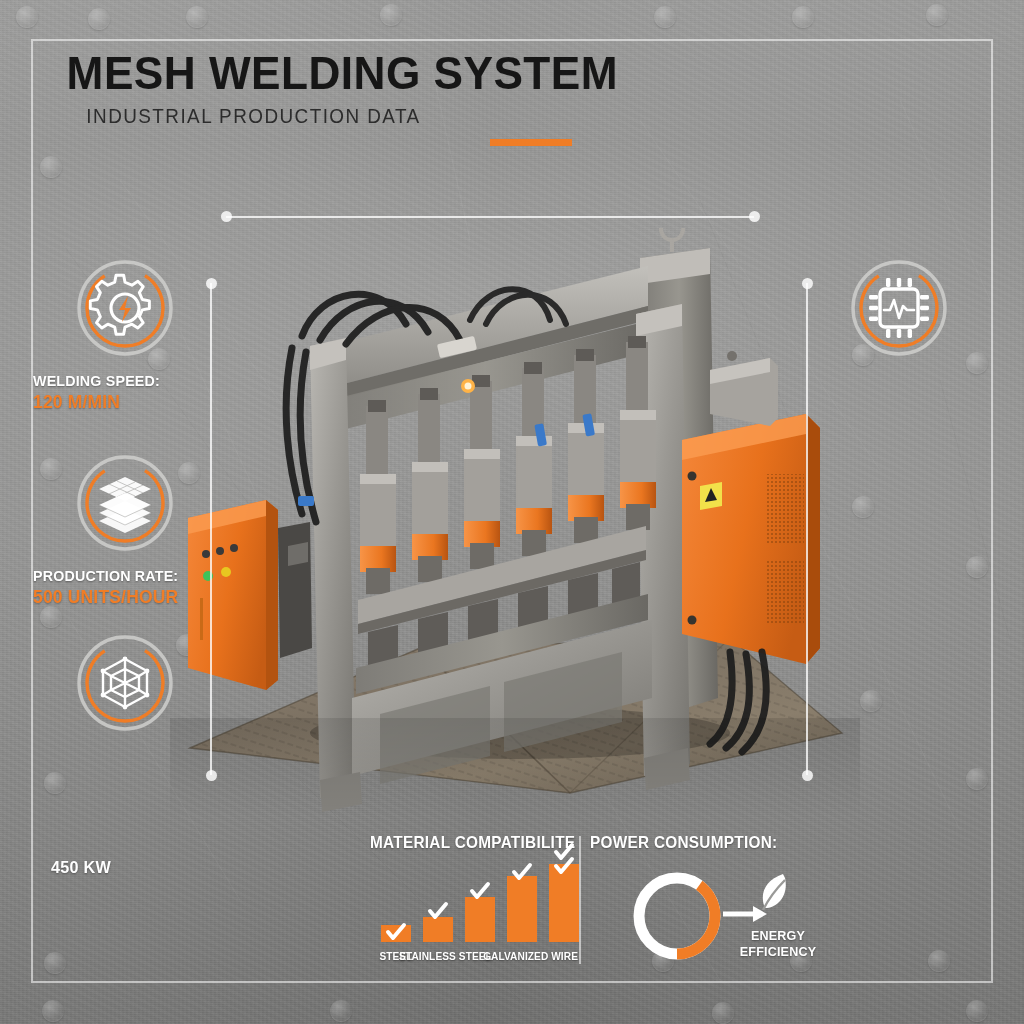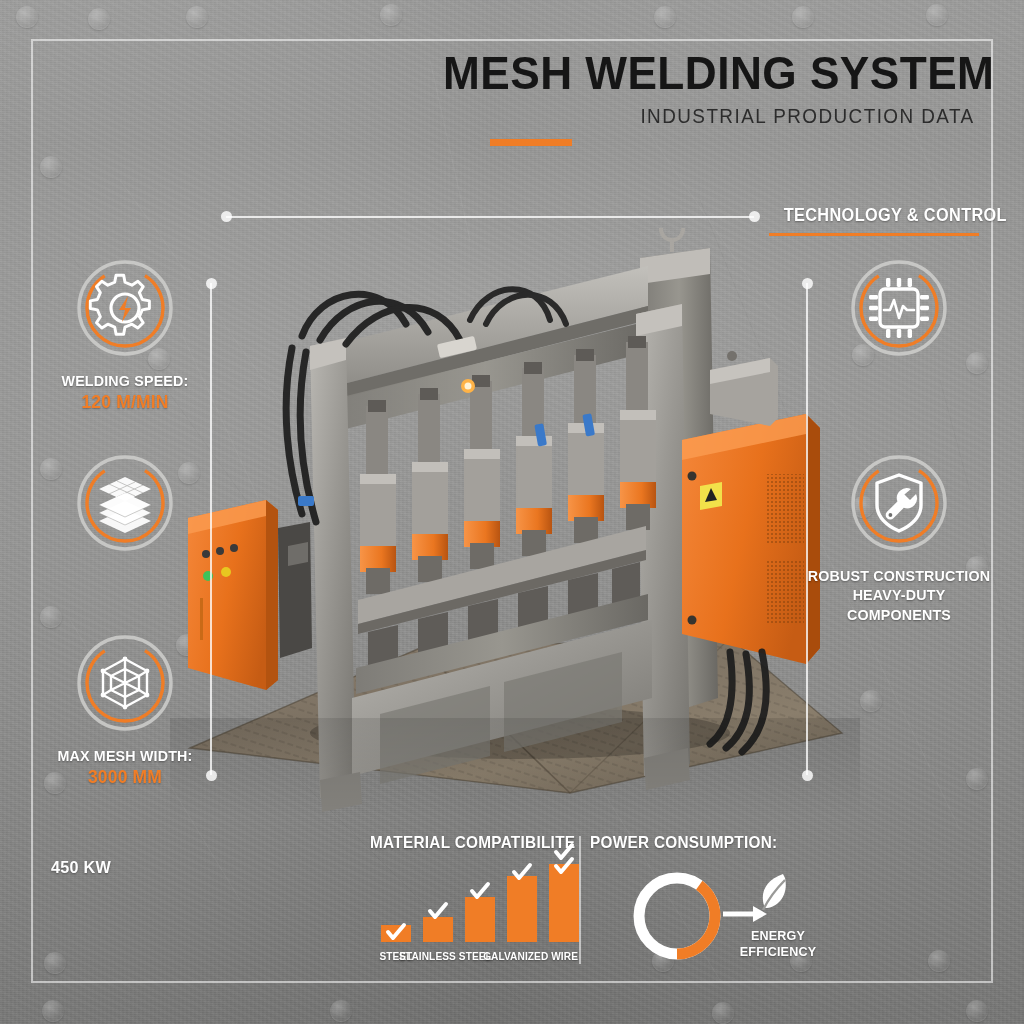--- a/index.html
+++ b/index.html
@@ -37,21 +37,21 @@
     opacity:.62;
   }
 
   
   #frame{
     position:absolute; left:31px; top:39px; width:962px; height:944px;
     border:2px solid rgba(255,255,255,.55);
   }
 
   
-  #header{ position:absolute; left:0; right:0; top:48px; text-align:right;padding-left:37px; }
+  #header{ position:absolute; left:0; right:0; top:48px; text-align:left;padding-left:37px; }
   #title{
     font-size:47px; font-weight:bold; letter-spacing:.5px; color:#161616;
     font-family:"Liberation Sans", sans-serif;
     line-height:1.06;
     transform:scaleX(.94); transform-origin:center;
   }
   #subtitle{
     margin-top:6px; font-size:21px; letter-spacing:1.6px; color:#2c2c2c;
     transform:scaleX(.9); transform-origin:center;
   }
@@ -85,21 +85,21 @@
 
   #conn-vl{ left:210px; top:283px; width:2px; height:492px; }
   #conn-vl-d1{ left:206px; top:278px; }
   #conn-vl-d2{ left:206px; top:770px; }
 
   #conn-vr{ left:806px; top:283px; width:2px; height:492px; }
   #conn-vr-d1{ left:802px; top:278px; }
   #conn-vr-d2{ left:802px; top:770px; }
 
   
-  .stat{ position:absolute; width:200px; text-align:center; }
+  .stat{ position:absolute; width:200px; }
   .badge{
     position:relative; width:100px; height:100px; margin:0 auto;
   }
   .badge svg{ position:absolute; left:0; top:0; }
   .stat-lines{ margin-top:13px; }
   .stat-label{
     font-size:15.5px; font-weight:bold; color:#fff; letter-spacing:.2px;
     line-height:1.25; text-shadow:0 1px 2px rgba(0,0,0,.38);
     transform:scaleX(.92); transform-origin:center;
   }
@@ -425,24 +425,20 @@
   </svg>
 
   <div id="frame"></div>
 
   <div id="header">
     <div id="title">MESH WELDING SYSTEM</div>
     <div id="subtitle">INDUSTRIAL PRODUCTION DATA</div>
     <div id="title-rule"></div>
   </div>
 
-  <div id="sec-right" class="sec-head right">
-    <div class="sh-text">TECHNOLOGY &amp; CONTROL</div>
-    <div class="sh-rule"></div>
-  </div>
 
   <div id="conn-h" class="conn-line"></div>
   <div id="conn-h-d1" class="conn-dot"></div>
   <div id="conn-h-d2" class="conn-dot"></div>
   <div id="conn-vl" class="conn-line"></div>
   <div id="conn-vl-d1" class="conn-dot"></div>
   <div id="conn-vl-d2" class="conn-dot"></div>
   <div id="conn-vr" class="conn-line"></div>
   <div id="conn-vr-d1" class="conn-dot"></div>
   <div id="conn-vr-d2" class="conn-dot"></div>
@@ -479,20 +475,24 @@
         <g fill="#ffffff">
           <polygon points="50,40 76,52 50,64 24,52" opacity=".97"></polygon>
           <polygon points="50,48 76,60 50,72 24,60" opacity=".95"></polygon>
           <polygon points="50,56 76,68 50,80 24,68" opacity=".93"></polygon>
         </g>
         <g stroke="#9a9a98" stroke-width="1" fill="none" opacity=".5">
           <path d="M24 52 L50 64 L76 52"></path>
             <path d="M24 60 L50 72 L76 60"></path>
         </g>
       </svg>
+    </div>
+    <div class="stat-lines">
+      <div class="stat-label">PRODUCTION RATE:</div>
+      <div class="stat-value">500 UNITS/HOUR</div>
     </div>
   </div>
 
   <div id="stat-l3" class="stat">
     <div class="badge">
       <svg width="100" height="100" viewBox="0 0 100 100">
         <circle cx="50" cy="50" r="46" fill="none" stroke="#cfcfcd" stroke-width="3.4" opacity=".85"></circle>
         <circle cx="50" cy="50" r="38" fill="none" stroke="#f07d26" stroke-width="3.4" stroke-dasharray="196 43" stroke-dashoffset="-21" transform="rotate(-90 50 50)"></circle>
         <g fill="none" stroke="#ffffff" stroke-width="2.4" stroke-linejoin="round">
           <polygon points="50,26 72,38 72,62 50,74 28,62 28,38"></polygon>
@@ -502,24 +502,20 @@
         </g>
         <g fill="#ffffff">
           <circle cx="50" cy="26" r="2.4"></circle>
             <circle cx="72" cy="38" r="2.4"></circle>
           <circle cx="72" cy="62" r="2.4"></circle>
             <circle cx="50" cy="74" r="2.4"></circle>
           <circle cx="28" cy="62" r="2.4"></circle>
             <circle cx="28" cy="38" r="2.4"></circle>
         </g>
       </svg>
-    </div>
-    <div class="stat-lines">
-      <div class="stat-label">MAX MESH WIDTH:</div>
-      <div class="stat-value">3000 MM</div>
     </div>
   </div>
 
   <div id="stat-r1" class="stat">
     <div class="badge">
       <svg width="100" height="100" viewBox="0 0 100 100">
         <circle cx="50" cy="50" r="46" fill="none" stroke="#cfcfcd" stroke-width="3.4" opacity=".85"></circle>
         <circle cx="50" cy="50" r="38" fill="none" stroke="#f07d26" stroke-width="3.4" stroke-dasharray="196 43" stroke-dashoffset="-21" transform="rotate(-90 50 50)"></circle>
         <rect x="31" y="31" width="38" height="38" rx="5" fill="none" stroke="#ffffff" stroke-width="3.4"></rect>
         <g fill="#ffffff">
@@ -534,37 +530,20 @@
           <rect x="20" y="58.6" width="9" height="4.4" rx="1.4"></rect>
           <rect x="71" y="37" width="9" height="4.4" rx="1.4"></rect>
           <rect x="71" y="47.8" width="9" height="4.4" rx="1.4"></rect>
           <rect x="71" y="58.6" width="9" height="4.4" rx="1.4"></rect>
         </g>
         <polyline points="35,52 41,52 45,42 50,60 54,48 58,52 65,52" fill="none" stroke="#ffffff" stroke-width="2.6" stroke-linecap="round" stroke-linejoin="round"></polyline>
       </svg>
     </div>
   </div>
 
-  <div id="stat-r2" class="stat">
-    <div class="badge">
-      <svg width="100" height="100" viewBox="0 0 100 100">
-        <circle cx="50" cy="50" r="46" fill="none" stroke="#cfcfcd" stroke-width="3.4" opacity=".85"></circle>
-        <circle cx="50" cy="50" r="38" fill="none" stroke="#f07d26" stroke-width="3.4" stroke-dasharray="196 43" stroke-dashoffset="-21" transform="rotate(-90 50 50)"></circle>
-        <path d="M50 22 L72 30 V52 C72 64 62 73 50 78 C38 73 28 64 28 52 V30 Z" fill="none" stroke="#ffffff" stroke-width="3.4" stroke-linejoin="round"></path>
-        <g fill="#ffffff">
-          <path d="M62 36 a10 10 0 0 0 -13.6 12.4 L38 58.8 a4.5 4.5 0 0 0 6.4 6.4 L54.8 54.8 A10 10 0 0 0 67 41 l-6 6 -5.6-5.6 z"></path>
-          <circle cx="41.4" cy="62" r="1.9" fill="#6f6f6e"></circle>
-        </g>
-      </svg>
-    </div>
-    <div class="stat-lines">
-      <div class="stat-label">ROBUST CONSTRUCTION</div>
-      <div class="stat-label">HEAVY-DUTY COMPONENTS</div>
-    </div>
-  </div>
 
   <div id="bottom">
     <div id="bottom-div"></div>
 
     <div id="mat-title" class="bt-title">MATERIAL COMPATIBILITE</div>
     <div id="pow-title" class="bt-title">POWER CONSUMPTION:</div>
 
     <div id="chart">
 
       <div class="bar-col" style="left:10px;">

